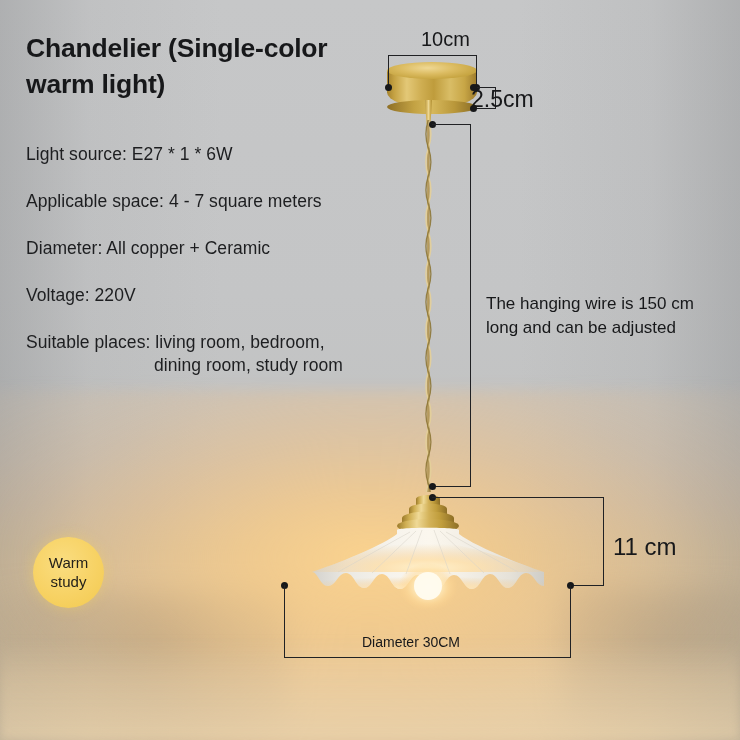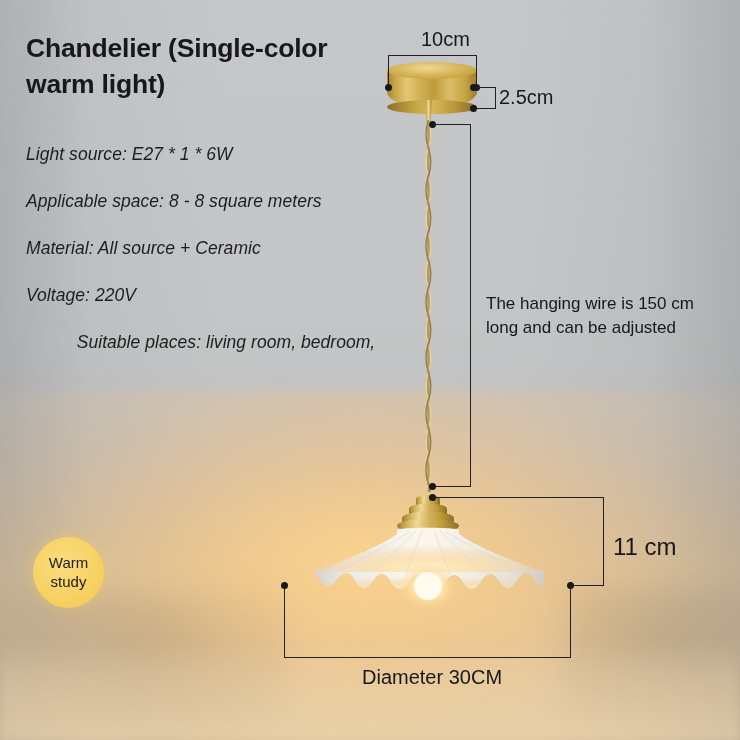--- a/index.html
+++ b/index.html
@@ -109,30 +109,29 @@
     font-weight: bold;
     line-height: 1.36;
     color: #17181a;
     letter-spacing: -0.2px;
   }
   .spec-list {
     position: absolute;
     left: 26px;
     top: 143px;
     width: 400px;
-    font-style: italic;
   }
   .spec {
     font-size: 17.5px;
     color: #1d1e20;
     line-height: 1.32;
     margin-bottom: 24px;
     letter-spacing: 0.05px;
   }
-  .spec:last-child { margin-bottom: 12px; text-align: center; }
+  .spec:last-child { margin-bottom: 12px; }
   .spec .indent {
     display: block;
     padding-left: 128px;
   }
 
   
   .warm-badge {
     position: absolute;
     left: 33px;
     top: 537px;
@@ -245,46 +244,47 @@
     white-space: nowrap;
   }
   .note-label {
     position: absolute;
     font-size: 17px;
     color: #17181a;
     line-height: 1.42;
     white-space: nowrap;
   }
   .label-10cm { left: 421px; top: 28px; font-size: 20px; }
-  .label-25cm { left: 499px; top: 86px; font-size: 20px; }
+  .label-25cm { left: 471px; top: 86px; font-size: 23px; }
   .label-11cm { left: 613px; top: 533px; font-size: 24px; }
-  .label-diameter { left: 362px; top: 666px; font-size: 20px; }
+  .label-diameter { left: 362px; top: 634px; font-size: 14px; }
   .note-wire { left: 486px; top: 292px; }
 </style>
 </head>
 <body>
 
 <div id="stage">
 
   <div class="wall-base"></div>
   <div class="wall-vert-shade"></div>
   <div class="shadow-left"></div>
   <div class="shadow-right"></div>
   <div class="glow-main"></div>
   <div class="glow-floorwash"></div>
 
   <div class="title">Chandelier (Single-color warm light)</div>
 
   <div class="spec-list">
     <div class="spec">Light source: E27 * 1 * 6W</div>
-    <div class="spec">Applicable space: 8 - 8 square meters</div>
-    <div class="spec">Material: All source + Ceramic</div>
+    <div class="spec">Applicable space: 4 - 7 square meters</div>
+    <div class="spec">Diameter: All copper + Ceramic</div>
     <div class="spec">Voltage: 220V</div>
     <div class="spec">
       <span>Suitable places: living room, bedroom,</span>
+      <span class="indent">dining room, study room</span>
     </div>
   </div>
 
   <div class="warm-badge">
     <span>Warm</span>
     <span>study</span>
   </div>
 
   <div class="canopy">
     <div class="canopy-body"></div>

